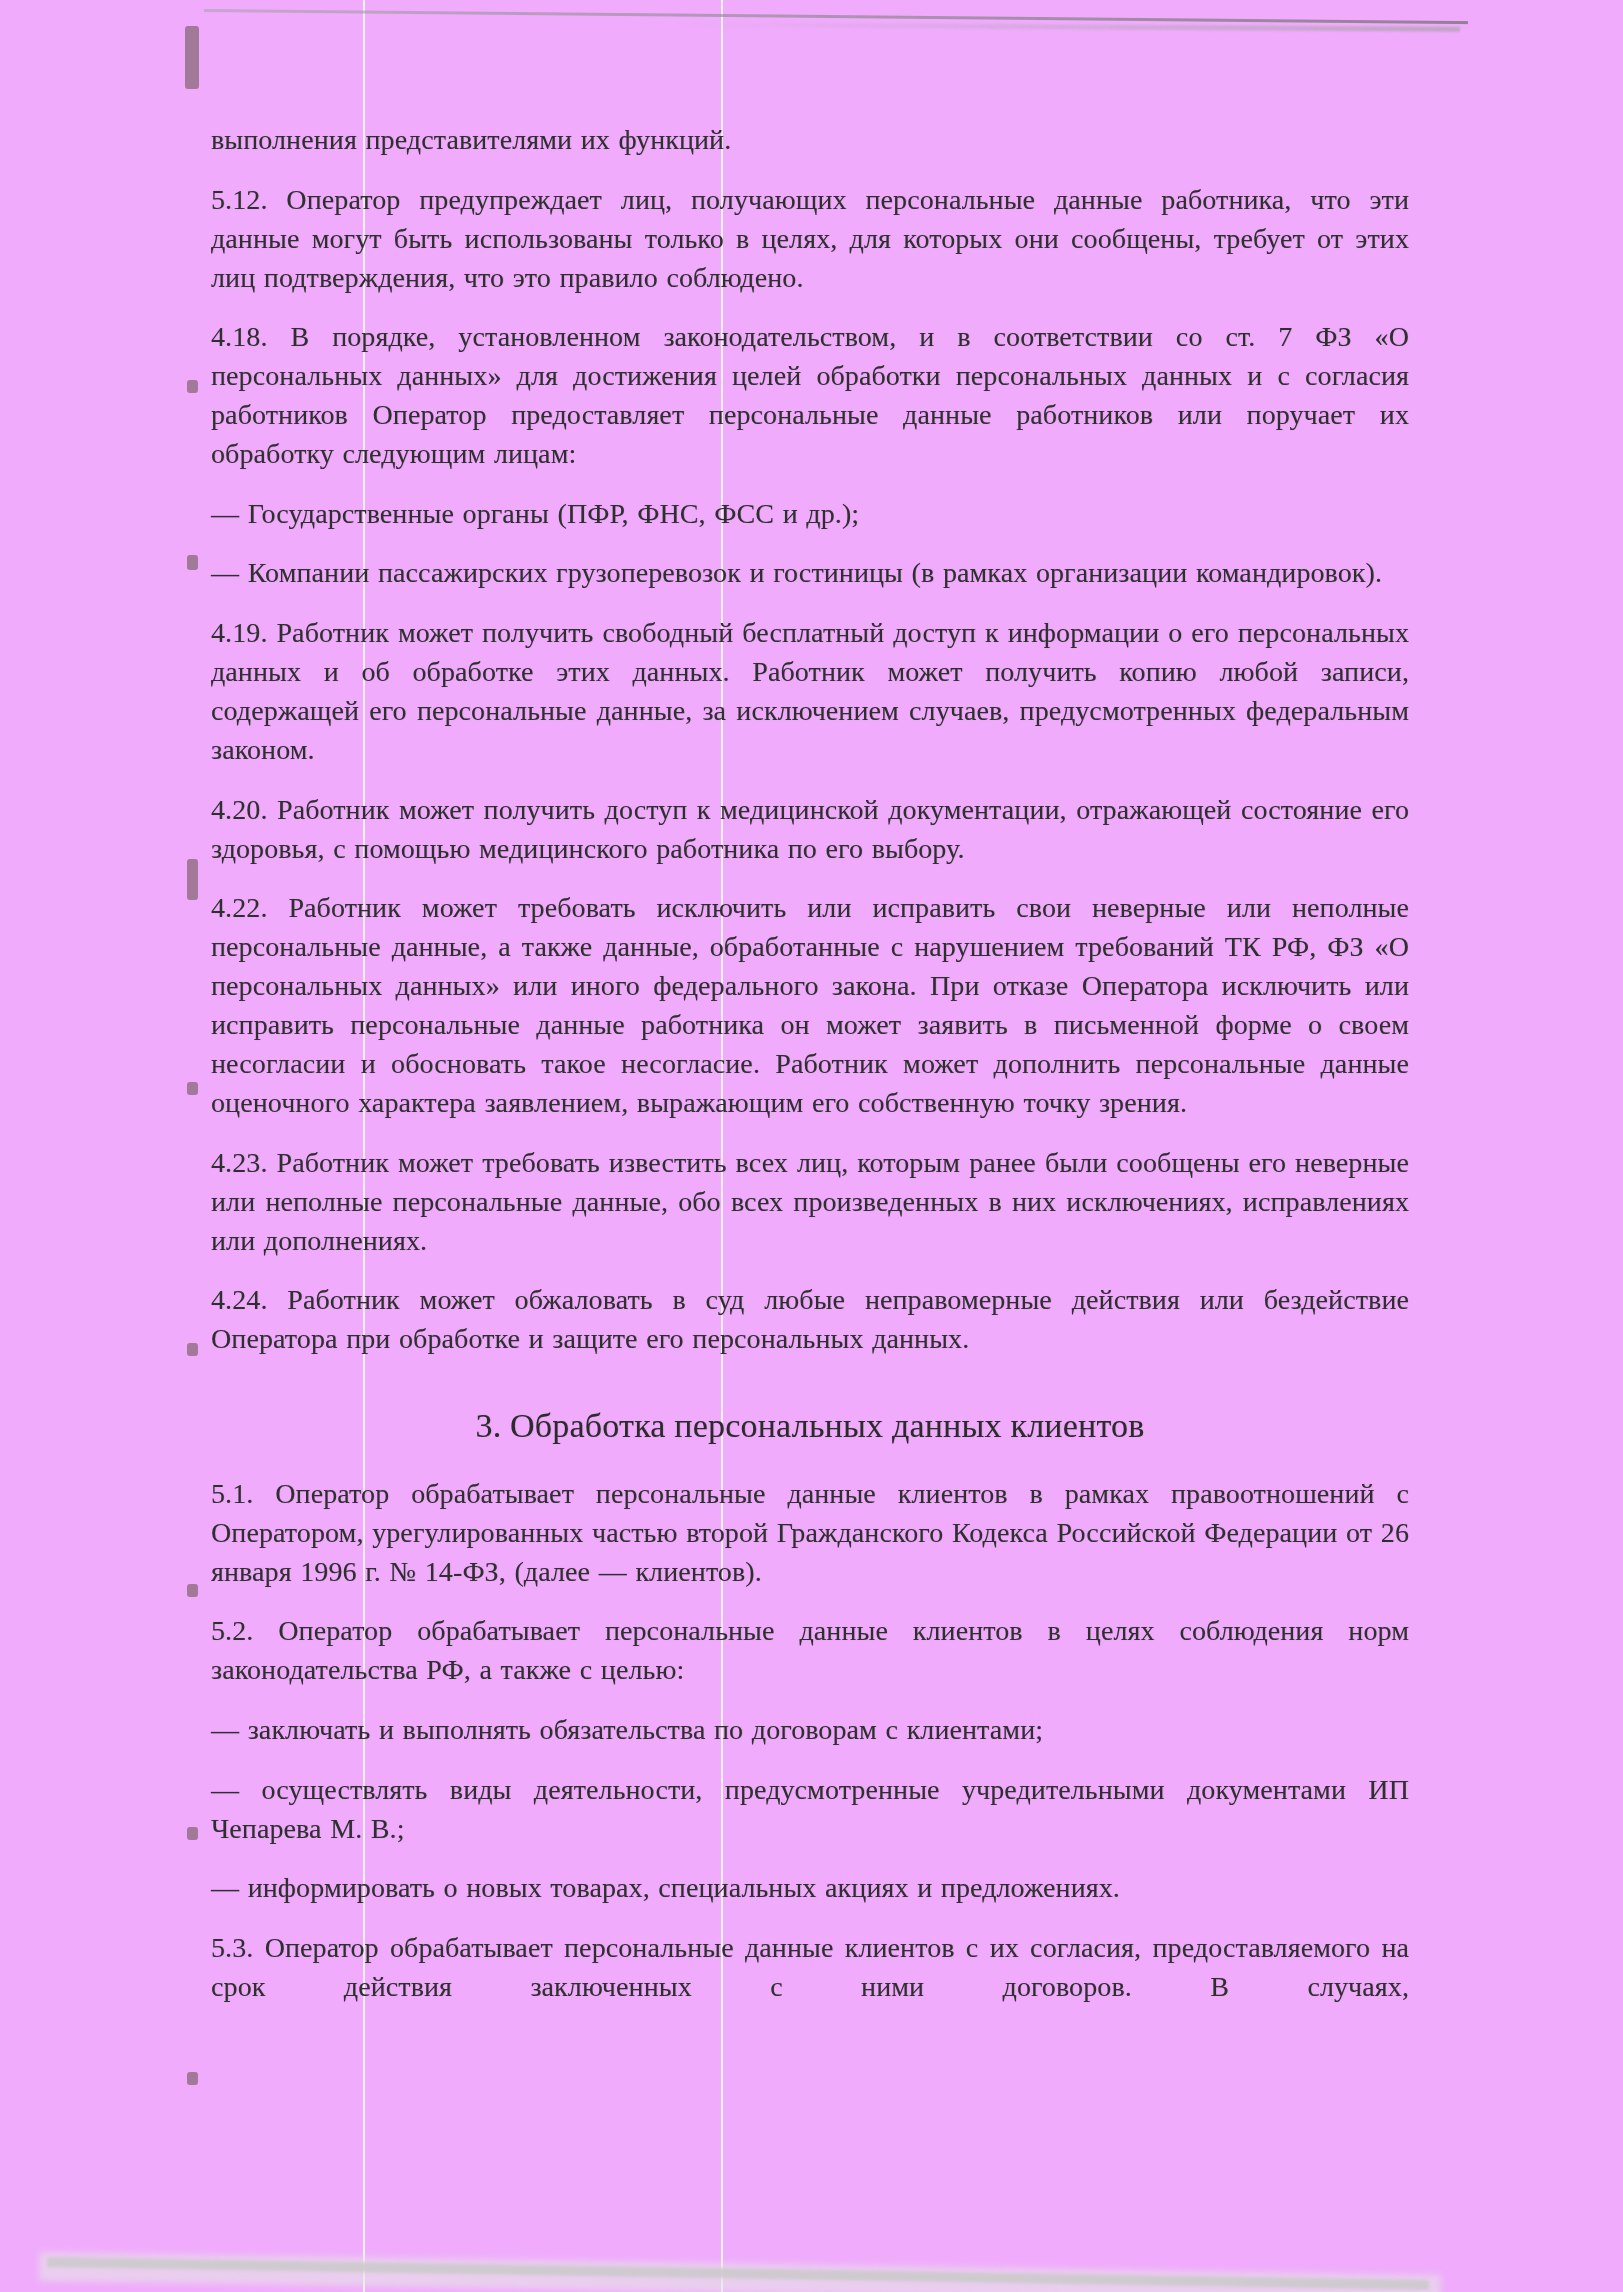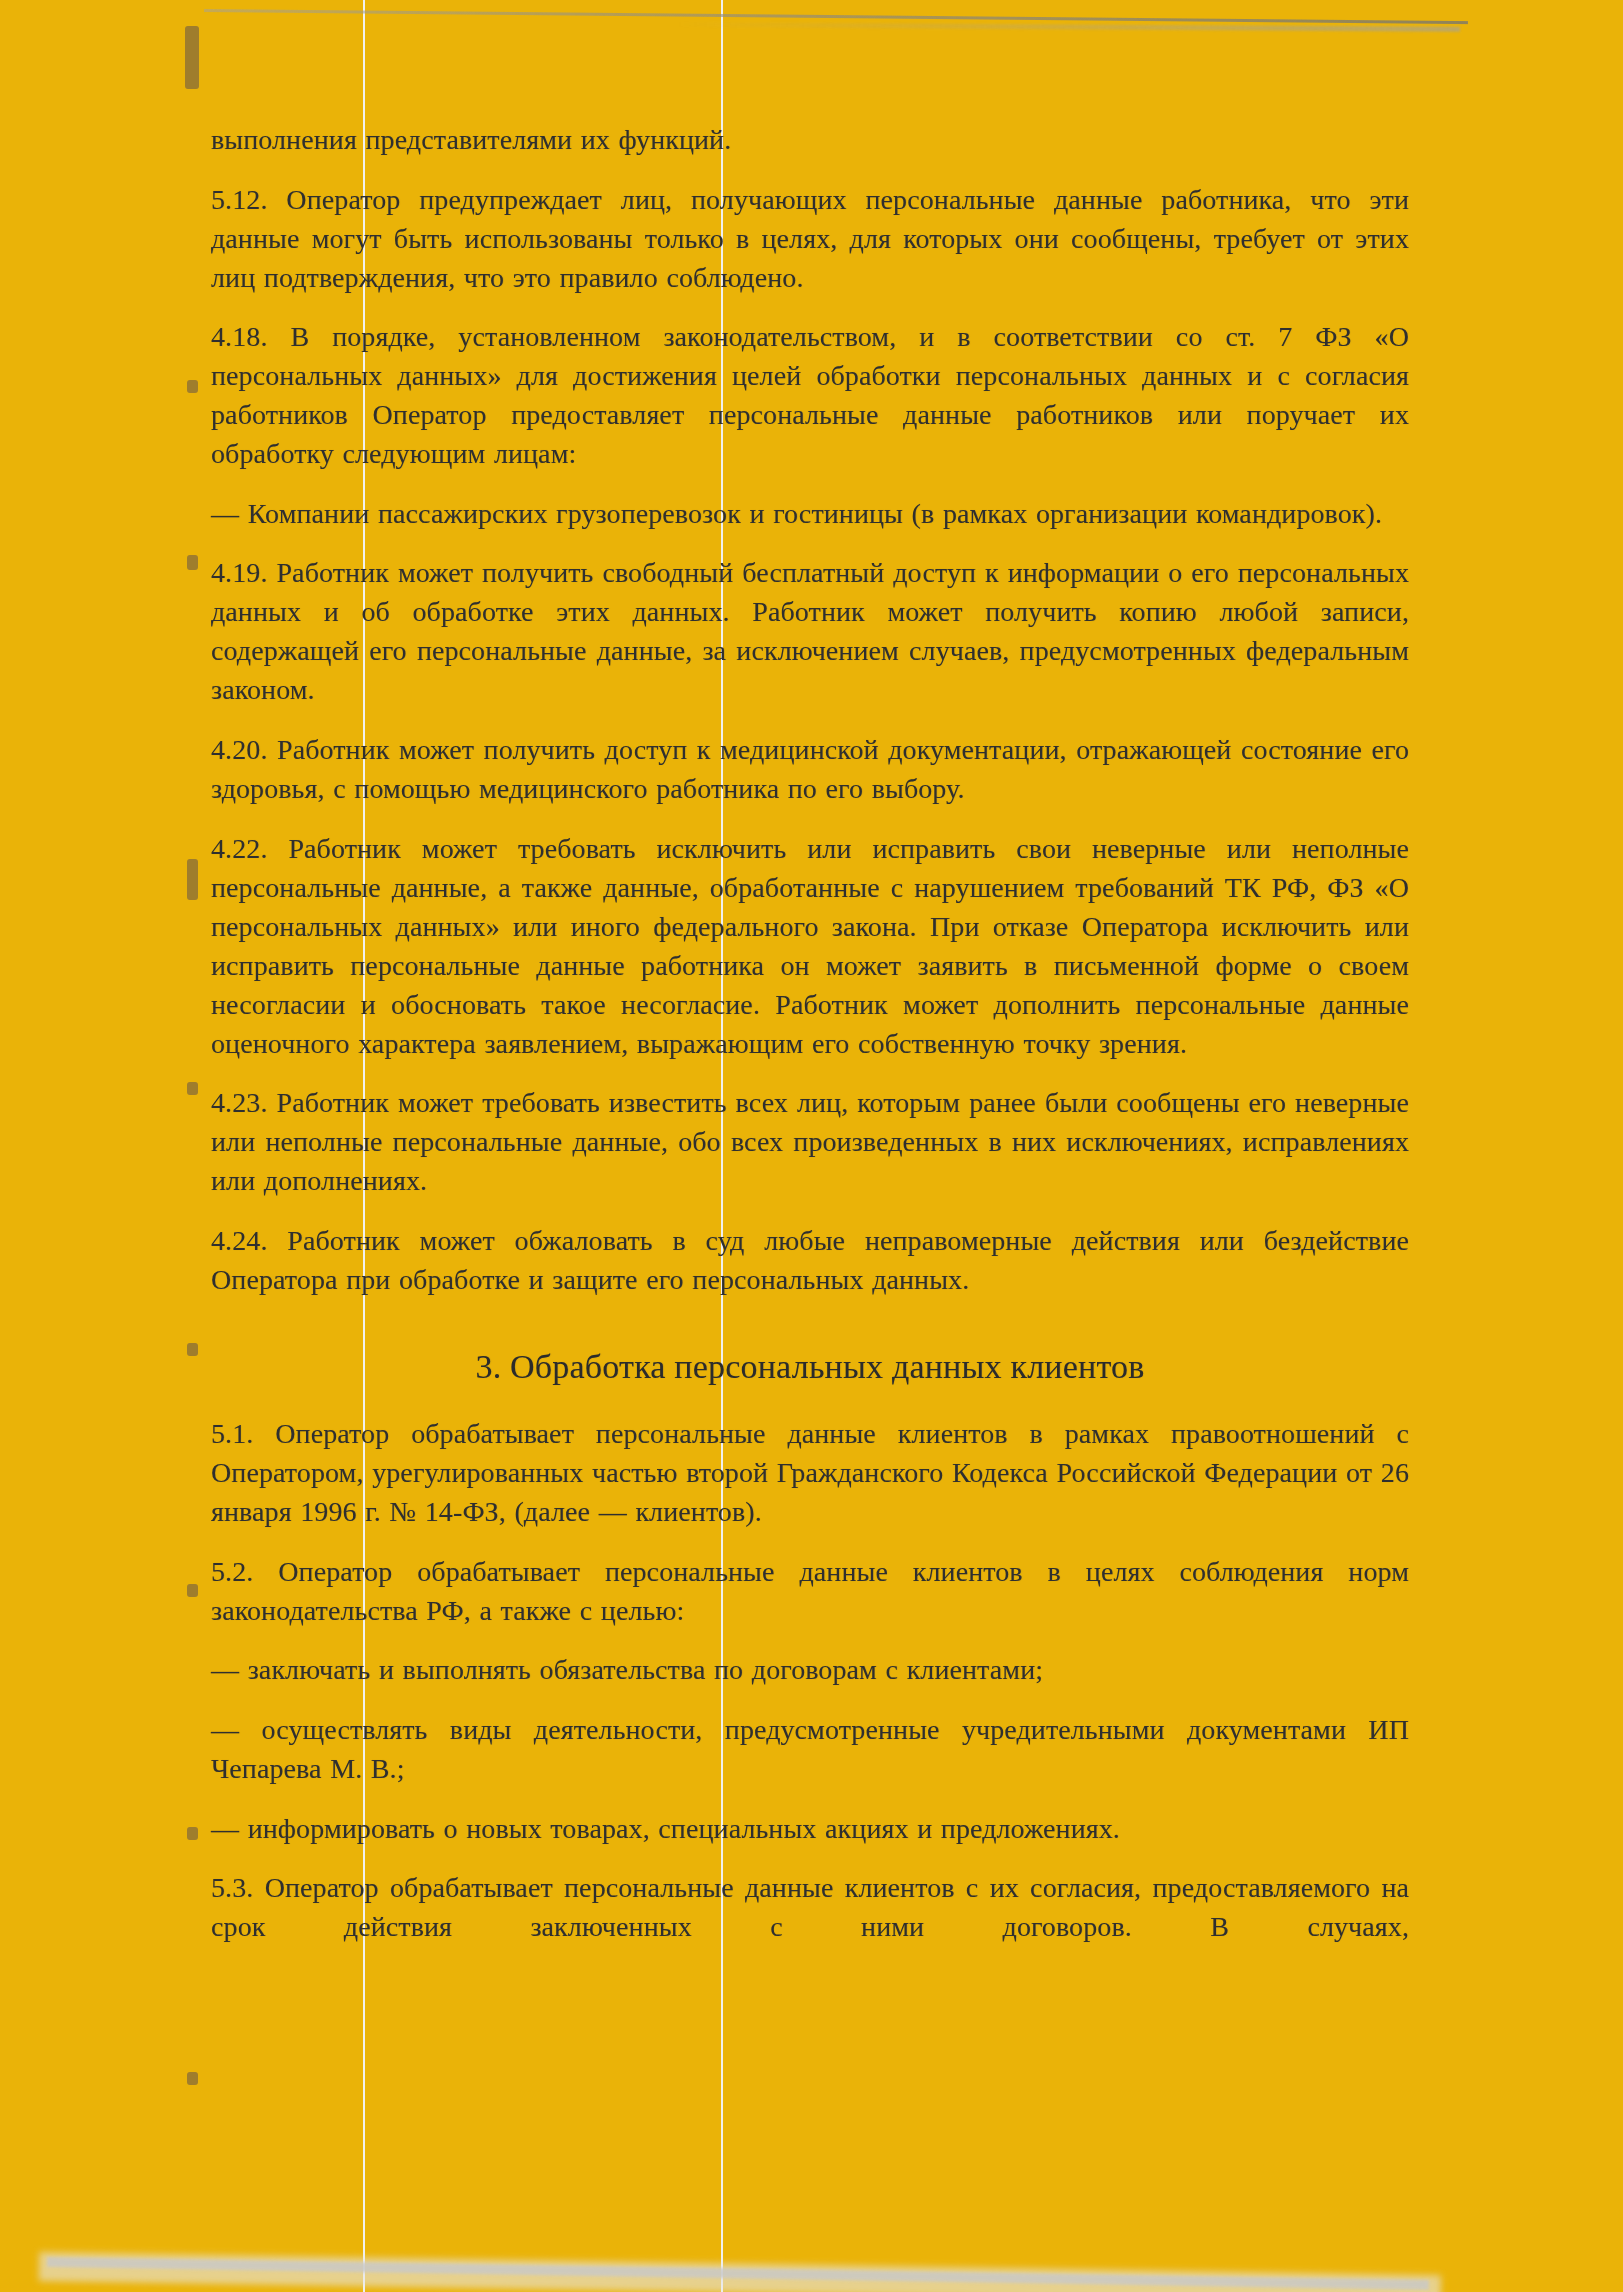--- a/index.html
+++ b/index.html
@@ -1,19 +1,19 @@
 <!DOCTYPE html>
 <html lang="ru"><head>
 <meta charset="utf-8">
 <style>
   html,body{margin:0;padding:0;background:#ffffff;}
   .page{
     position:relative;
     width:1623px;height:2293px;
-    background:#eab308;
+    background:#f0abfc;
     overflow:hidden;
     font-family:"Liberation Serif","DejaVu Serif",serif;
     color:#2f2f2f;
   }
   .content{
     position:absolute;left:211px;top:120px;width:1198px;
   }
   p.body-text{
     margin:20.6px 0 0;
     font-size:28px;
@@ -89,20 +89,21 @@
   <div class="artifact lmark" style="top:1082px;height:12.7px;"></div>
   <div class="artifact lmark" style="top:1343px;height:12.7px;"></div>
   <div class="artifact lmark" style="top:1584px;height:12.7px;"></div>
   <div class="artifact lmark" style="top:1827px;height:12.7px;"></div>
   <div class="artifact lmark" style="top:2072px;height:12.7px;"></div>
 
   <main class="content">
     <p class="body-text first">выполнения представителями их функций.</p>
     <p class="body-text">5.12. Оператор предупреждает лиц, получающих персональные данные работника, что эти данные могут быть использованы только в целях, для которых они сообщены, требует от этих лиц подтверждения, что это правило соблюдено.</p>
     <p class="body-text">4.18. В порядке, установленном законодательством, и в соответствии со ст. 7 ФЗ «О персональных данных» для достижения целей обработки персональных данных и с согласия работников Оператор предоставляет персональные данные работников или поручает их обработку следующим лицам:</p>
+    <p class="body-text">— Государственные органы (ПФР, ФНС, ФСС и др.);</p>
     <p class="body-text">— Компании пассажирских грузоперевозок и гостиницы (в рамках организации командировок).</p>
     <p class="body-text">4.19. Работник может получить свободный бесплатный доступ к информации о его персональных данных и об обработке этих данных. Работник может получить копию любой записи, содержащей его персональные данные, за исключением случаев, предусмотренных федеральным законом.</p>
     <p class="body-text">4.20. Работник может получить доступ к медицинской документации, отражающей состояние его здоровья, с помощью медицинского работника по его выбору.</p>
     <p class="body-text">4.22. Работник может требовать исключить или исправить свои неверные или неполные персональные данные, а также данные, обработанные с нарушением требований ТК РФ, ФЗ «О персональных данных» или иного федерального закона. При отказе Оператора исключить или исправить персональные данные работника он может заявить в письменной форме о своем несогласии и обосновать такое несогласие. Работник может дополнить персональные данные оценочного характера заявлением, выражающим его собственную точку зрения.</p>
     <p class="body-text">4.23. Работник может требовать известить всех лиц, которым ранее были сообщены его неверные или неполные персональные данные, обо всех произведенных в них исключениях, исправлениях или дополнениях.</p>
     <p class="body-text">4.24. Работник может обжаловать в суд любые неправомерные действия или бездействие Оператора при обработке и защите его персональных данных.</p>
     <h2 class="section-heading">3. Обработка персональных данных клиентов</h2>
     <p class="body-text first">5.1. Оператор обрабатывает персональные данные клиентов в рамках правоотношений с Оператором, урегулированных частью второй Гражданского Кодекса Российской Федерации от 26 января 1996 г. № 14-ФЗ, (далее — клиентов).</p>
     <p class="body-text">5.2. Оператор обрабатывает персональные данные клиентов в целях соблюдения норм законодательства РФ, а также с целью:</p>
     <p class="body-text">— заключать и выполнять обязательства по договорам с клиентами;</p>

